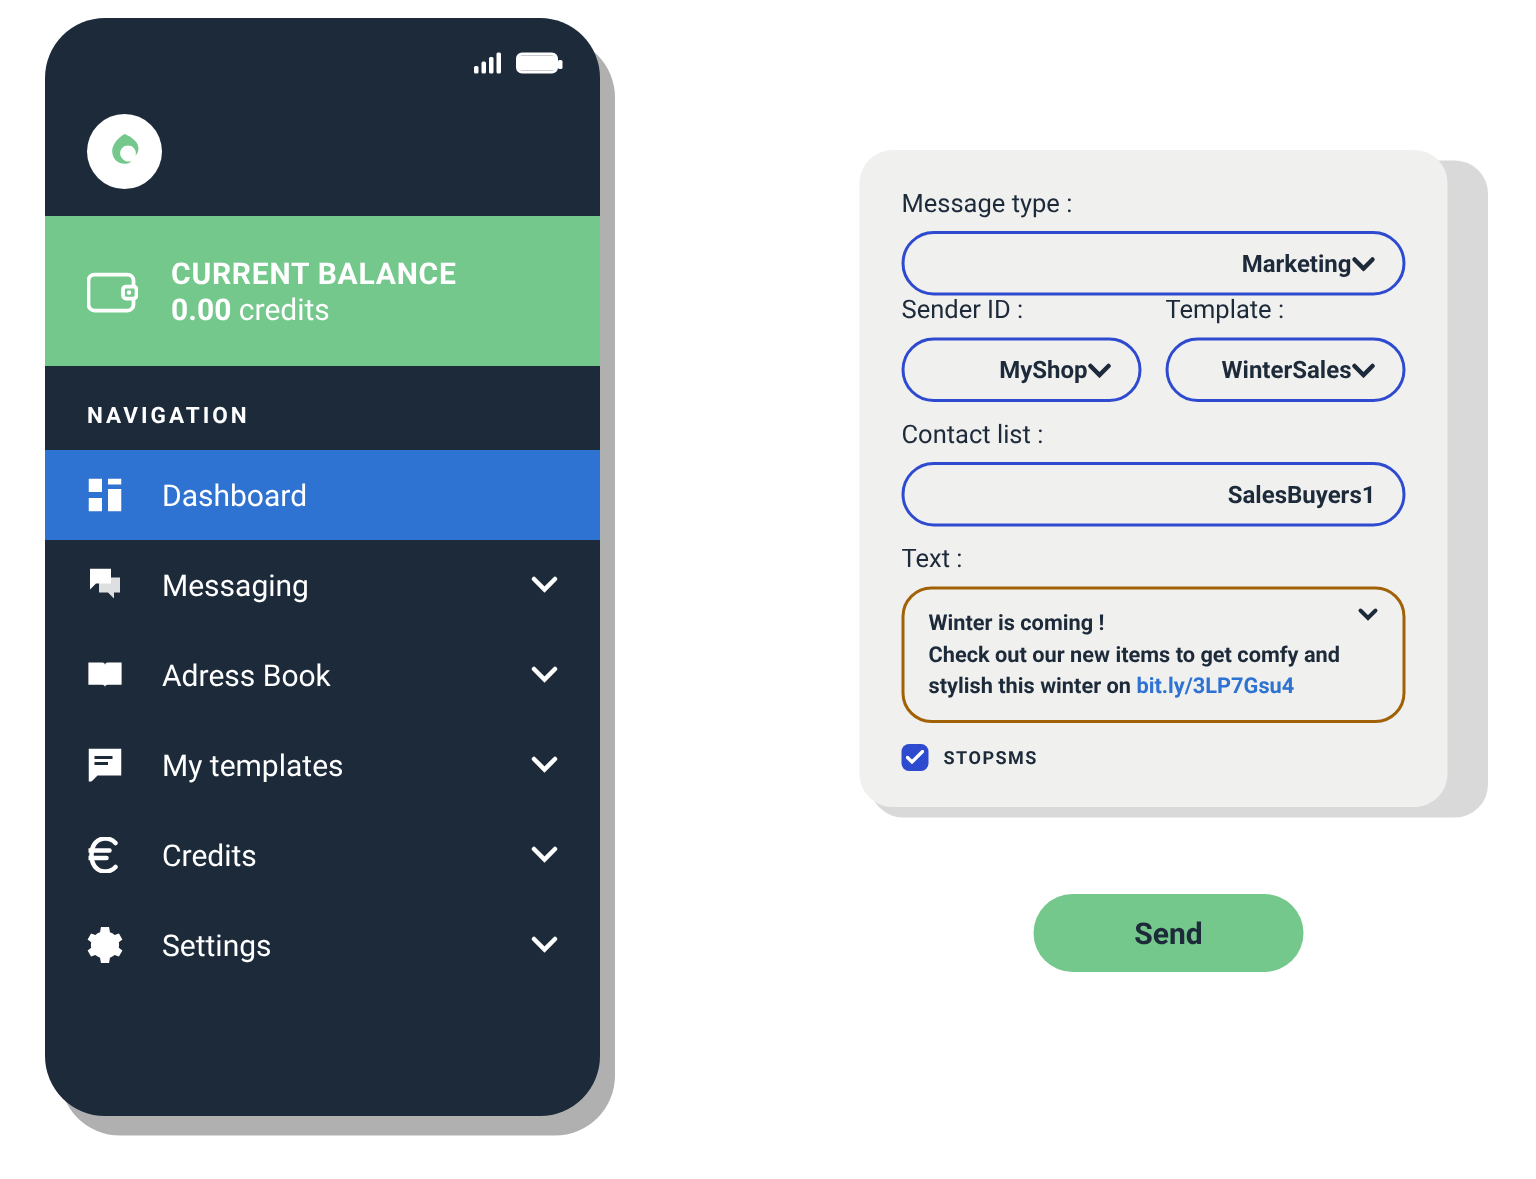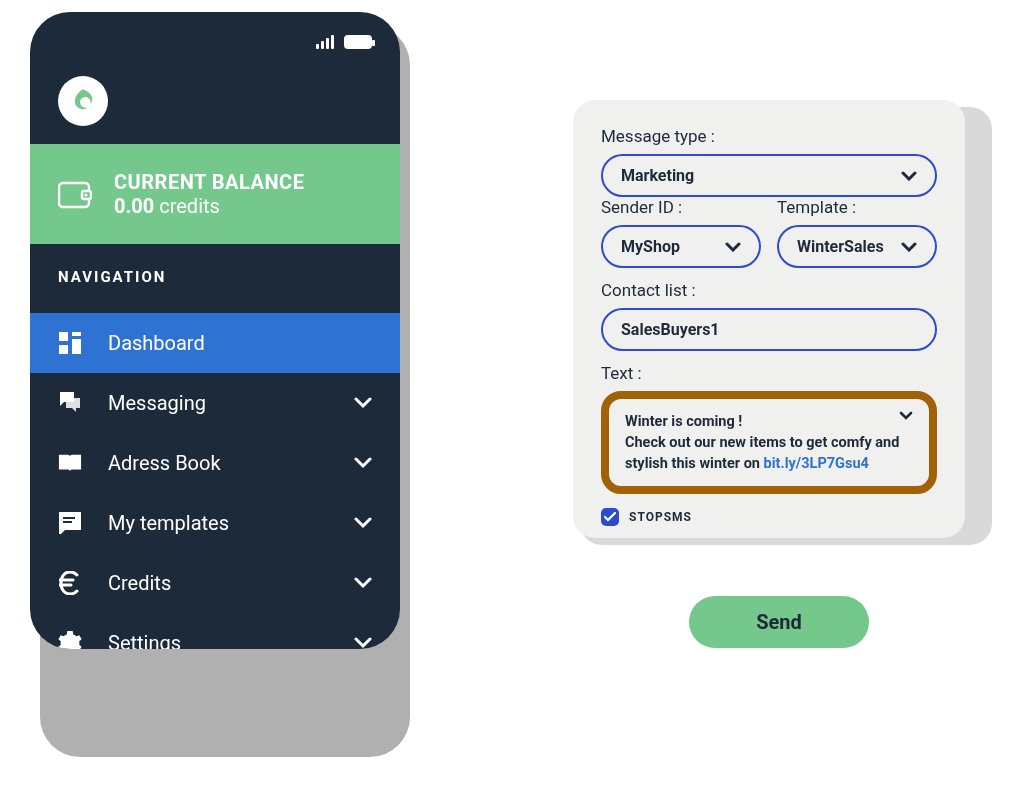--- a/index.html
+++ b/index.html
@@ -1,53 +1,53 @@
 <!DOCTYPE html>
 <html><head>
 <meta charset="utf-8">
 <style>
   * { box-sizing: border-box; margin: 0; padding: 0; font-family: -apple-system, BlinkMacSystemFont, "Segoe UI", Roboto, Helvetica, Arial, sans-serif; }
   body { background: #ffffff; width: 1024px; height: 786px; position: relative; }
 
   
   .phone-shadow { position: absolute; left: 40px; top: 25px; width: 370px; height: 732px; border-radius: 40px; background: #b0b0b0; }
-  .phone { position: absolute; left: 30px; top: 12px; width: 370px; height: 637px; background: #1d2a3a; border-radius: 40px; overflow: hidden; color: #fff; }
+  .phone { position: absolute; left: 30px; top: 12px; width: 370px; height: 732px; background: #1d2a3a; border-radius: 40px; overflow: hidden; color: #fff; }
   .status-bar { height: 60px; display: flex; justify-content: flex-end; align-items: center; padding: 0 28px; gap: 10px; }
   .signal-icon { display: inline-flex; align-items: flex-end; gap: 2px; height: 14px; }
   .signal-icon span { width: 3px; background: #fff; display: inline-block; border-radius:1px;}
   .signal-icon span:nth-child(1){height:5px;} .signal-icon span:nth-child(2){height:8px;}
   .signal-icon span:nth-child(3){height:11px;} .signal-icon span:nth-child(4){height:14px;}
   .battery-icon { width: 28px; height: 14px; border: 2px solid #fff; border-radius: 4px; position: relative; }
   .battery-icon::after { content:""; position:absolute; right:-5px; top:3px; width:3px; height:6px; background:#fff; border-radius:1px;}
   .battery-icon div { background:#fff; height:100%; width:100%; border-radius:1px;}
 
   .logo-row { padding: 4px 28px 18px; }
   .logo-circle { width: 50px; height: 50px; background: #fff; border-radius: 50%; display: flex; align-items: center; justify-content: center; }
 
   .balance { background: #74c88b; padding: 26px 28px; display: flex; align-items: center; gap: 22px; }
   .wallet-icon { width: 34px; height: 28px; }
   .balance-text .title { font-weight: 700; font-size: 20px; letter-spacing: 0.5px; }
   .balance-text .credits { font-size: 20px; }
   .balance-text .credits b { font-weight: 700; }
 
   .nav-header { padding: 24px 28px 14px; font-size: 15px; font-weight: 700; letter-spacing: 2px; }
   .nav-item { display: flex; align-items: center; padding: 18px 28px; gap: 26px; font-size: 20px; position:relative; cursor:pointer;}
-  .nav-item.active { background: #2e72d2; margin-top: 13px; }
+  .nav-item.active { background: #2e72d2; }
   .nav-item .chev { margin-left: auto; }
   .nav-icon { width: 24px; height: 24px; flex: 0 0 24px; display:flex; align-items:center; justify-content:center;}
 
   
   .panel-shadow{ position:absolute; left:580px; top:107px; width:412px; height:438px; background:#d9d9d9; border-radius:22px;}
   .panel { position:absolute; left:573px; top:100px; width:392px; height:438px; background:#f0f0ef; border-radius:22px; padding:26px 28px; color:#1d2a3a;}
   .form-label{ font-size:17px; margin-bottom:8px; margin-top:12px; }
   .form-label:first-child{ margin-top:0;}
-  .form-field{ border:2px solid #2e4bd0; border-radius:999px; padding:10px 18px; font-size:16px; font-weight:700; color:#1d2a3a; display:flex; align-items:center; justify-content:space-between; background:transparent; cursor:pointer;}
+  .form-field{ border:2px solid #2e4bd0; border-radius:999px; padding:10px 18px; font-size:16px; font-weight:700; color:#1d2a3a; display:flex; align-items:center; justify-content:flex-end; background:transparent; cursor:pointer;}
   .form-row{ display:flex; gap:16px; }
   .form-row > div{ flex:1; }
-  .text-field{ border:8px solid #a16207; border-radius:20px; padding:12px 16px; font-size:14.5px; font-weight:700; color:#1d2a3a; position:relative; line-height:1.45;}
+  .text-field{ border:2px solid #a16207; border-radius:20px; padding:12px 16px; font-size:14.5px; font-weight:700; color:#1d2a3a; position:relative; line-height:1.45;}
   .text-field .link{ color:#2e72d2;margin-top:18px; }
   .text-field .chev-small{ position:absolute; top:12px; right:16px;}
   .stopsms{ display:flex; align-items:center; gap:10px; margin-top:14px; font-size:12px; font-weight:700; letter-spacing:1px;}
   .checkbox{ width:18px; height:18px; background:#2e4bd0; border-radius:5px; display:flex; align-items:center; justify-content:center;}
 
   .send-btn{ position:absolute; left:689px; top:596px; width:180px; height:52px; background:#74c88b; border-radius:999px; display:flex; align-items:center; justify-content:center; font-size:20px; font-weight:700; color:#1d2a3a; cursor:pointer;}
 
   svg { display:block; }
 </style>
 </head>

